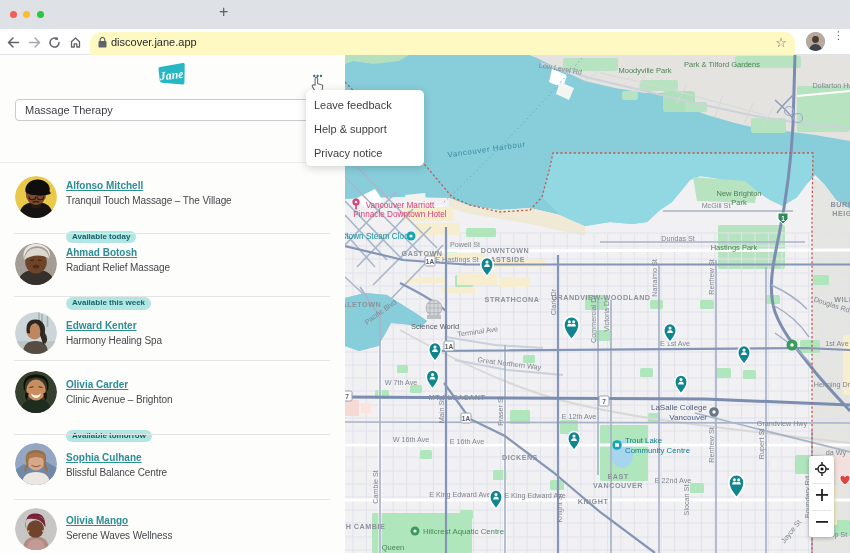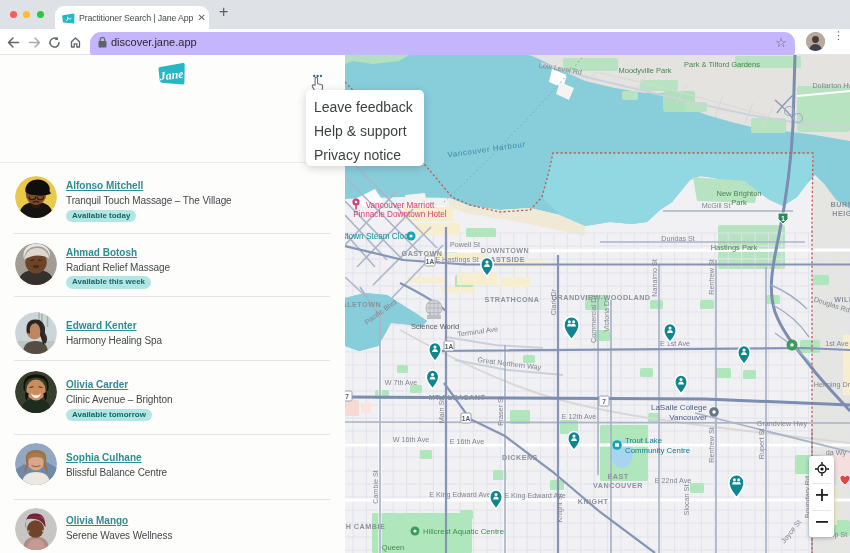--- a/index.html
+++ b/index.html
@@ -4,54 +4,46 @@
 body { width:850px; height:553px; overflow:hidden; font-family:"Liberation Sans",sans-serif; background:#fff; position:relative; }
 .tabbar { position:absolute; left:0; top:0; width:850px; height:29px; background:#dee1e6; }
 .tl { position:absolute; top:11px; width:7px; height:7px; border-radius:50%; }
 .tab { position:absolute; left:55px; top:6px; width:154px; height:23px; background:#fff; border-radius:9px 9px 0 0; }
 .tab .fi { position:absolute; left:7px; top:5px; }
 .tab .tt { position:absolute; left:24px; top:7px; font-size:8.8px; letter-spacing:-0.15px; color:#45494d; white-space:nowrap; }
 .tab .cx { position:absolute; left:142.5px; top:5.5px; font-size:10px; color:#5f6368; }
 .nplus { position:absolute; left:219px; top:3px; font-size:16px; color:#5a5e63; }
 .abar { position:absolute; left:0; top:29px; width:850px; height:26px; background:#fff; border-bottom:1px solid #e2e3e5; }
 .nv { position:absolute; top:7px; }
-.pill { position:absolute; left:90px; top:3px; width:705px; height:30px; background:#c4b5fd; border-radius:11px; }
+.pill { position:absolute; left:90px; top:3px; width:705px; height:30px; background:#fef9c3; border-radius:11px; }
 .pill .lock { position:absolute; left:8px; top:4.5px; }
 .pill .url { position:absolute; left:21px; top:4px; font-size:11px; color:#27292d; }
 .pill .star { position:absolute; right:8px; top:2.5px; color:#5f6368; font-size:13px; }
 .uav { position:absolute; left:806px; top:2.5px; width:19px; height:19px; border-radius:50%; overflow:hidden; background:#8a93a6; }
 .dots { position:absolute; left:833px; top:3px; color:#5f6368; font-size:11px; letter-spacing:0; line-height:6px; }
 .panel { position:absolute; left:0; top:55px; width:345px; height:498px; background:#fdfdfc; }
 .logo { position:absolute; left:158px; top:8px; }
 .tap { position:absolute; left:310px; top:19px; }
 .inp { position:absolute; left:15px; width:315px; height:22px; border:1px solid #c8cacc; border-radius:4px; background:#fff; font-size:11px; color:#3c3f42; line-height:20px; padding-left:9px; }
 .hr0 { position:absolute; left:0px; top:107px; width:345px; height:1px; background:#ececec; }
 .av { position:absolute; left:15px; width:42px; height:42px; }
 .nm { position:absolute; left:66px; font-size:10px; font-weight:bold; color:#2d8d96; text-decoration:underline; }
 .sub { position:absolute; left:66px; font-size:10px; letter-spacing:-0.1px; color:#44474a; }
-.badge { position:absolute; left:66px; height:12.5px; background:#b2e6e2; border-radius:6.5px; font-size:8px; font-weight:bold; color:#17646a; line-height:12.5px; padding:0 6px; }
+.badge { position:absolute; left:66px; height:12.5px; background:#b2e6e2; border-radius:6.5px; font-size:8px; font-weight:bold; color:#17646a; line-height:12.5px; padding:0 6px;margin-top:21px; }
 .divider { position:absolute; left:14px; width:316px; height:1px; background:#e4e4e4; }
 .map { position:absolute; left:345px; top:55px; width:505px; height:498px; overflow:hidden; }
 .menu { position:absolute; left:306px; top:90px; width:118px; height:76px; background:#fff; border-radius:5px; box-shadow:0 2px 10px rgba(0,0,0,0.18); z-index:30; }
-.menu div { position:absolute; left:8px; font-size:14px; color:#3c3f41; }
+.menu div { position:absolute; left:8px; font-size:11px; color:#3c3f41; }
 .mapctl { position:absolute; left:809px; top:456px; width:25px; height:81px; background:#fff; border-radius:3px; box-shadow:0 1px 4px rgba(0,0,0,0.3); z-index:20; }
 .mapctl .sep { position:absolute; left:3px; width:19px; height:1px; background:#e6e6e6; }
 </style></head><body>
 <div class="tabbar">
  <div class="tl" style="left:10px;background:#f35f57"></div>
  <div class="tl" style="left:23px;background:#fbbd2e"></div>
  <div class="tl" style="left:37px;background:#28c840"></div>
- <div class="tab">
-      <span class="fi"><svg width="13" height="12" viewBox="0 0 28 24">
-          <path d="M2.6,3.4 L25.4,0.6 Q27.4,0.4 27.2,2.4 L26,20.4 Q25.9,22.2 24.1,22 L3.4,19.2 Q1.6,19 1.5,17.2 L0.8,5.4 Q0.7,3.6 2.6,3.4 Z" fill="#25b7c4" transform="rotate(-3 14 12)"></path>
-          <path d="M8,14 Q10,17 12,13 L13,7 M12,13 Q15,9 16,12 Q18,14 20,10" stroke="#fff" stroke-width="1.8" fill="none" transform="rotate(-6 14 12)"></path>
-        </svg></span>
-      <span class="tt">Practitioner Search | Jane App</span>
-      <span class="cx">✕</span>
-    </div>
  <div class="nplus">+</div>
 </div>
 <div class="abar">
  <svg class="nv" style="left:7px" width="13" height="13" viewBox="0 0 13 13">
       <path d="M11.5,6.5 H2 M6,2 L1.5,6.5 L6,11" stroke="#5f6368" stroke-width="1.5" fill="none" stroke-linecap="round" stroke-linejoin="round"></path>
     </svg>
  <svg class="nv" style="left:27.5px" width="13" height="13" viewBox="0 0 13 13">
       <path d="M1.5,6.5 H11 M7,2 L11.5,6.5 L7,11" stroke="#a7abb0" stroke-width="1.5" fill="none" stroke-linecap="round" stroke-linejoin="round"></path>
     </svg>
  <svg class="nv" style="left:48px" width="13" height="13" viewBox="0 0 13 13">
@@ -80,20 +72,21 @@
  <div class="logo"><svg width="28" height="24" viewBox="0 0 28 24">
         <path d="M2.6,3.4 L25.4,0.6 Q27.4,0.4 27.2,2.4 L26,20.4 Q25.9,22.2 24.1,22 L3.4,19.2 Q1.6,19 1.5,17.2 L0.8,5.4 Q0.7,3.6 2.6,3.4 Z" fill="#25b7c4" transform="rotate(-3 14 12)"></path>
         <text x="13.5" y="16" font-family="Liberation Serif, serif" font-style="italic" font-weight="bold" font-size="12" fill="#ffffff" text-anchor="middle" transform="rotate(-6 14 12)">Jane</text>
       </svg></div>
  <div class="tap"><svg width="16" height="20" viewBox="0 0 16 20">
         <circle cx="4.2" cy="2" r="1.15" fill="#2a6e74"></circle>
         <circle cx="7.6" cy="2" r="1.15" fill="#2a6e74"></circle>
         <circle cx="11" cy="2" r="1.15" fill="#2a6e74"></circle>
         <path d="M4.9,16.8 L2.5,12.9 C1.8,11.8 2.6,10.6 3.8,10.9 L5.1,11.3 V4.6 A1.25,1.25 0 0 1 7.6,4.6 V9.7 L11,10.5 C12.1,10.7 12.8,11.7 12.6,12.8 L12.2,15.5 A2.7,2.7 0 0 1 9.5,17.8 H7 A2.7,2.7 0 0 1 4.9,16.8 Z" fill="#ffffff" stroke="#6a6f73" stroke-width="1.1" stroke-linejoin="round"></path>
       </svg></div>
+ <div class="inp" style="top:44px">Massage Therapy</div>
  <div class="hr0"></div>
 <div class="av" style="top:121px"><svg width="42" height="42" viewBox="0 0 42 42">
         <defs>
           <clipPath id="av1">
             <circle cx="21" cy="21" r="21"></circle>
           </clipPath>
         </defs>
         <g clip-path="url(#av1)">
           <circle cx="21" cy="21" r="21" fill="#e9c84a"></circle>
 <path d="M4,42 C4,30 11,26 21,26 C31,26 38,30 38,42 Z" fill="#151413"></path>

